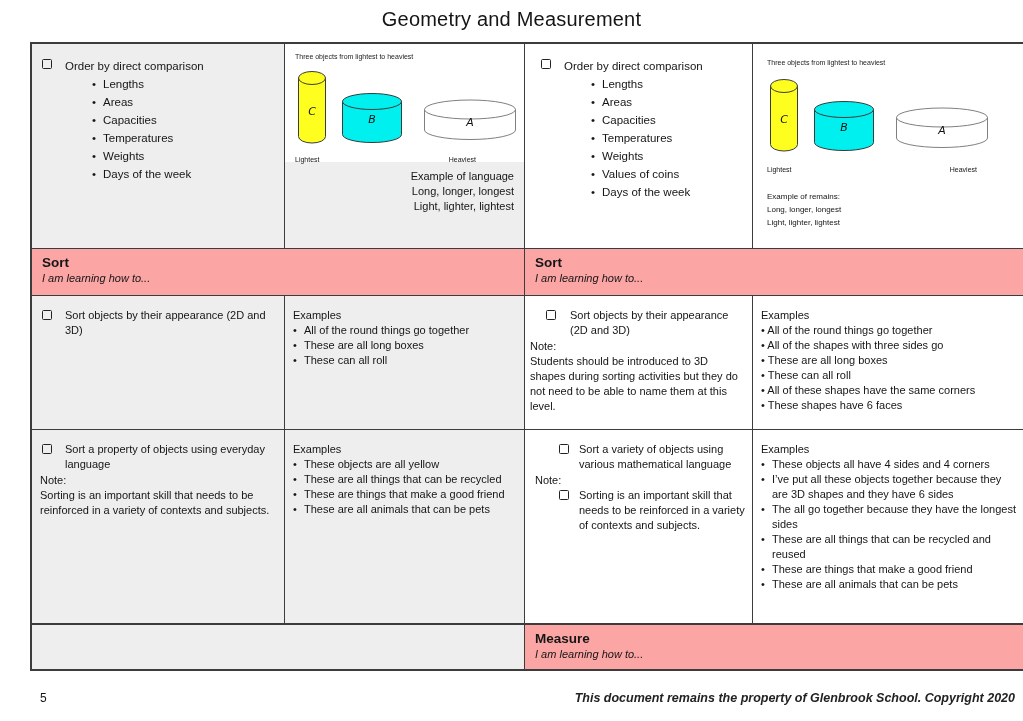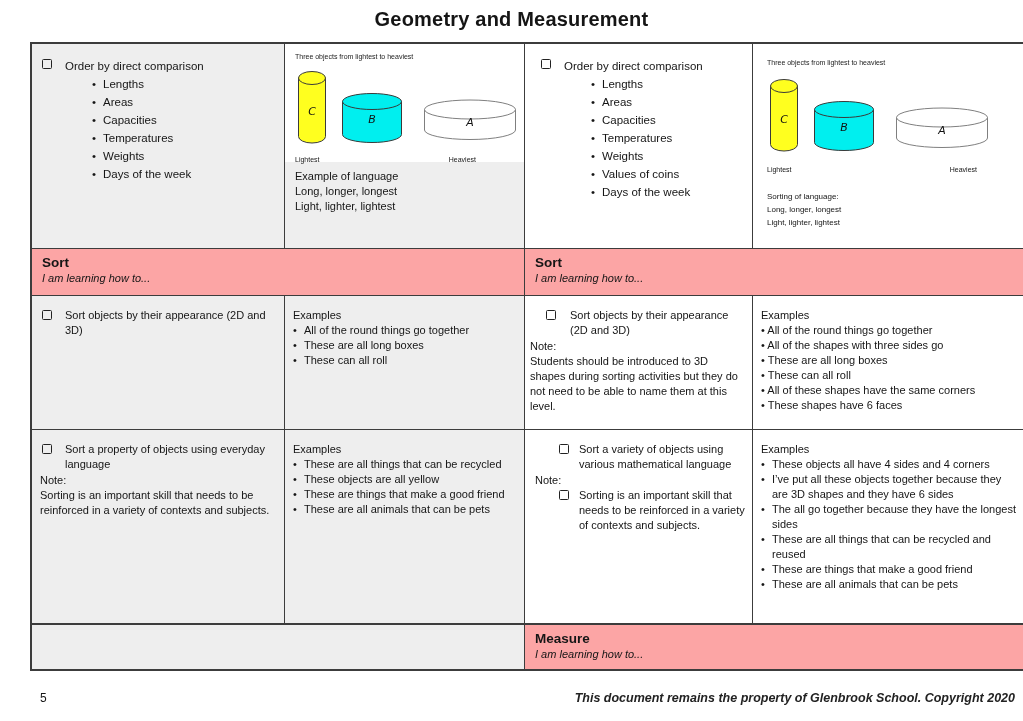--- a/index.html
+++ b/index.html
@@ -1,18 +1,18 @@
 <!DOCTYPE html>
 <html><head>
 <meta charset="utf-8">
 <style>
   html,body{margin:0;padding:0;background:#ffffff;}
   body{width:1023px;height:721px;position:relative;font-family:"Liberation Sans",sans-serif;color:#151515;overflow:hidden;}
 
-  .page-title{position:absolute;top:8px;left:0;width:100%;text-align:center;font-size:20px;font-weight:bold;letter-spacing:.2px;}
+  .page-title{position:absolute;top:8px;left:0;width:100%;text-align:center;font-size:20px;font-weight:normal;letter-spacing:.2px;}
 
   .tbl{position:absolute;left:30px;top:42px;display:grid;
        grid-template-columns:253px 240px 228px 270px;
        grid-template-rows:205px 47px 134px 194px 45px;
        border:2px solid #3c3c3c;background:#fff;}
   .cell{border-right:1px solid #3c3c3c;border-bottom:1px solid #3c3c3c;box-sizing:border-box;overflow:hidden;font-size:11px;line-height:15px;}
   .lastcol{border-right:none;}
   .r5{border-top:1px solid #3c3c3c;border-bottom:none;}
   .span2{grid-column:span 2;}
   .grey{background:#eeeeee;}
@@ -47,21 +47,21 @@
   .notepara{}
 
   
   .figcell{padding:0;}
   .imgbox{background:#ffffff;height:118px;padding:8px 8px 0 10px;box-sizing:border-box;}
   .img-caption{font-size:7px;line-height:9px;color:#222;margin-bottom:9px;}
   .cyl-row{display:flex;align-items:flex-end;padding-left:2px;}
   .cyl-b-wrap{margin-left:14px;}
   .cyl-a-wrap{margin-left:20px;margin-bottom:3px;}
   .img-labels{display:flex;justify-content:space-between;margin-top:8px;padding-right:40px;font-size:7px;}
-  .lang{padding:7px 10px 0 10px;font-size:11px;line-height:15px;}
+  .lang{padding:7px 10px 0 10px;font-size:11px;line-height:15px;text-align:right;}
   .cyl-letter{font-size:11px;font-style:italic;font-family:"DejaVu Sans",sans-serif;fill:#111;}
 
   
   .figcell-r{padding:14px 10px 0 14px;background:#fff;}
   .figcell-r .img-caption{margin-bottom:11px;}
   .figcell-r .img-labels{padding-right:36px;margin-top:10px;}
   .lang-sm{margin-top:13px;font-size:8px;line-height:13px;}
 
   .pagenum{position:absolute;left:40px;top:691px;font-size:12px;}
   .copyright{position:absolute;right:8px;top:691px;font-size:12.5px;font-style:italic;font-weight:600;color:#222;}
@@ -157,21 +157,21 @@
           <ellipse cx="47" cy="10.5" rx="45.5" ry="9.5" stroke="#7f7f7f" stroke-width="1" fill="#ffffff"></ellipse>
           <text class="cyl-letter" x="47" y="27" text-anchor="middle">A</text>
         </svg>
       </div>
       <div class="img-labels">
         <span>Lightest</span>
         <span>Heaviest</span>
       </div>
     </div>
     <div class="lang-sm">
-      <div>Sorting of language:</div>
+      <div>Example of remains:</div>
       <div>
           <div>Long, longer, longest</div>
           <div>Light, lighter, lightest</div>
         </div>
     </div>
   </div>
 
   <div class="cell pink span2 sect">
     <div class="sect-title">Sort</div>
     <div class="sect-sub">I am learning how to...</div>
@@ -223,22 +223,22 @@
       <span class="cb"></span>
       <span>Sort a property of objects using everyday language</span>
     </div>
     <div class="note-label">Note:</div>
     <div class="notepara">Sorting is an important skill that needs to be reinforced in a variety of contexts and subjects.</div>
   </div>
 
   <div class="cell grey body-ex">
     <div>Examples</div>
     <div class="bullets">
+        <div class="b">These objects are all yellow</div>
         <div class="b">These are all things that can be recycled</div>
-        <div class="b">These objects are all yellow</div>
         <div class="b">These are things that make a good friend</div>
         <div class="b">These are all animals that can be pets</div>
       </div>
   </div>
 
   <div class="cell body-left" style="padding-left:10px;">
     <div class="cbitem deep">
       <span class="cb"></span>
       <span>Sort a variety of objects using various mathematical language</span>
     </div>

